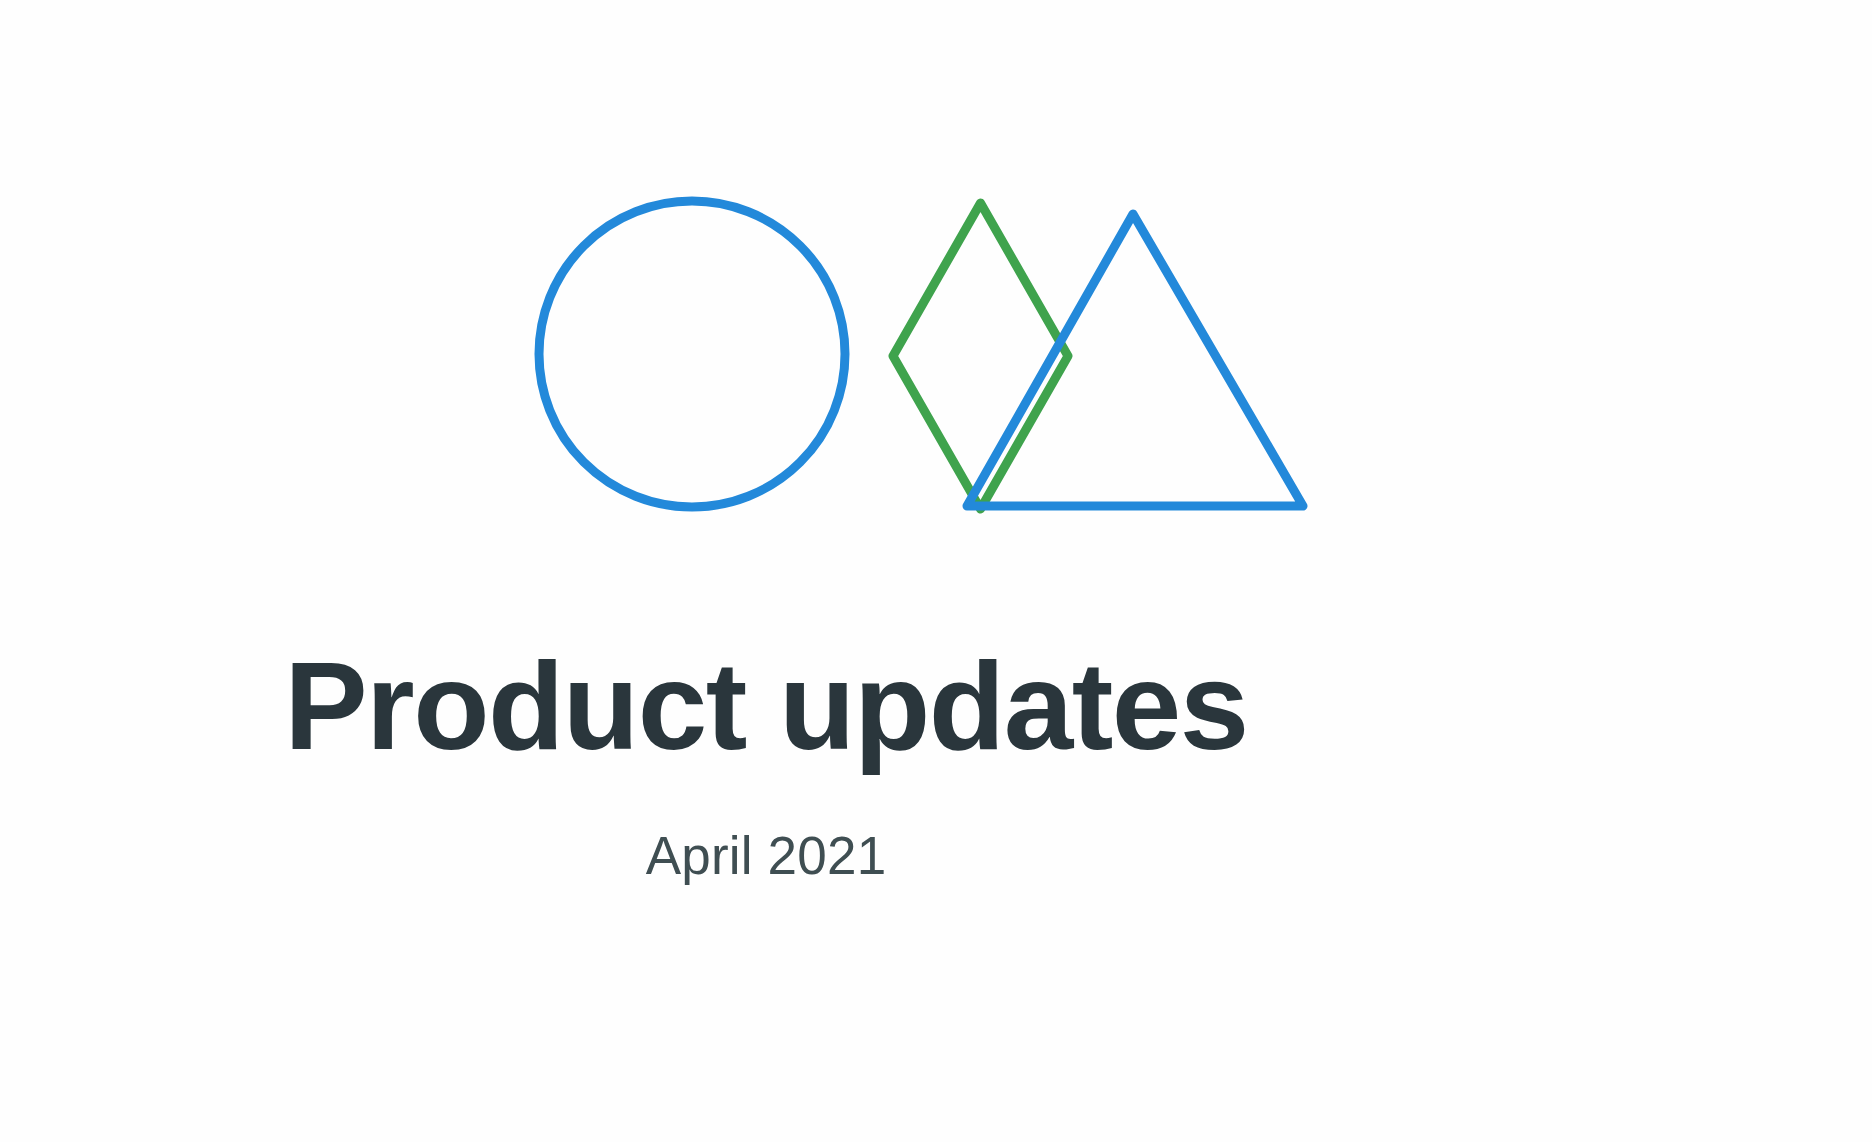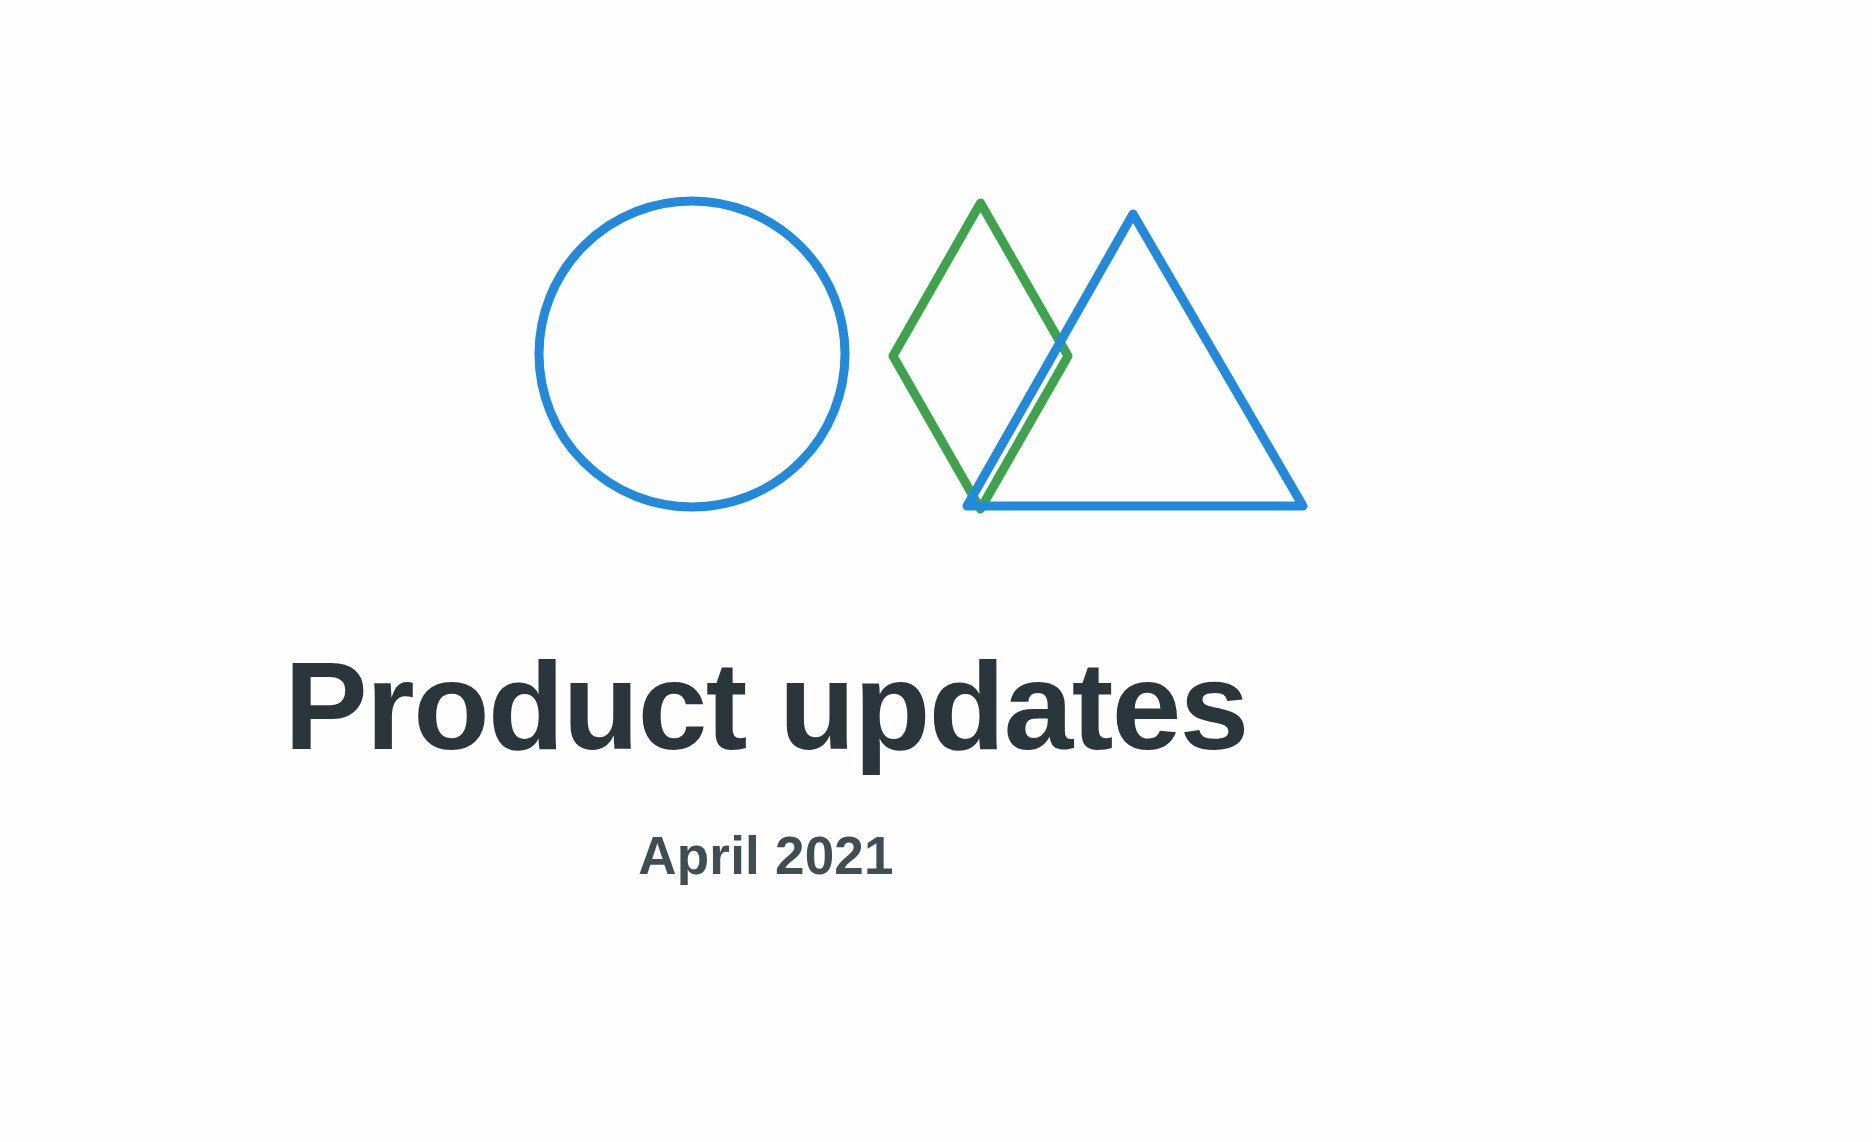--- a/index.html
+++ b/index.html
@@ -59,21 +59,21 @@
     color: #2a363c;
     white-space: nowrap;
   }
 
   #page-subtitle {
     margin: 0;
     padding-top: 54px;
     font-family: "Liberation Sans", sans-serif;
     font-size: 53px;
     line-height: 1.1;
-    font-weight: 700;
+    font-weight: 400;
     letter-spacing: 0.2px;
     color: #3f4e52;
     white-space: nowrap;
   }
 </style>
 </head>
 <body style="background: rgb(254, 254, 254);">
 
 <div id="slide">
 

